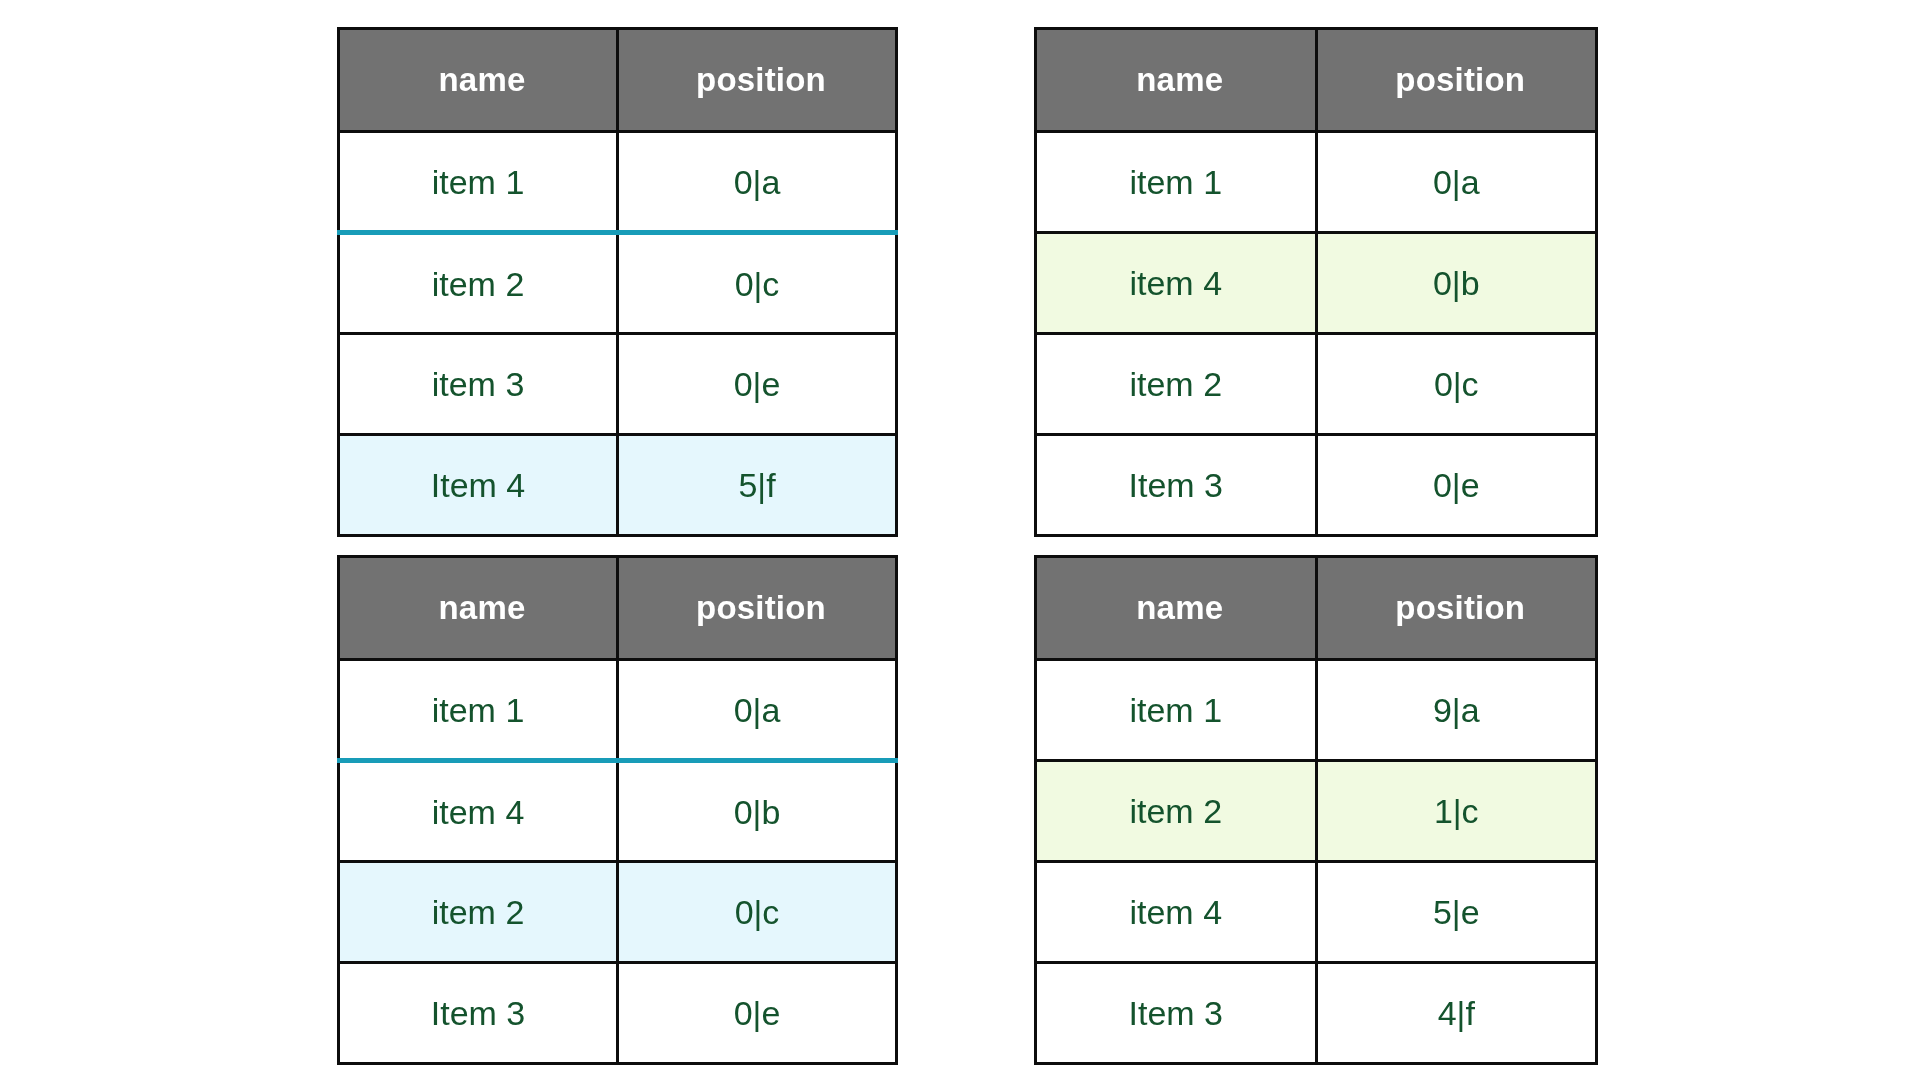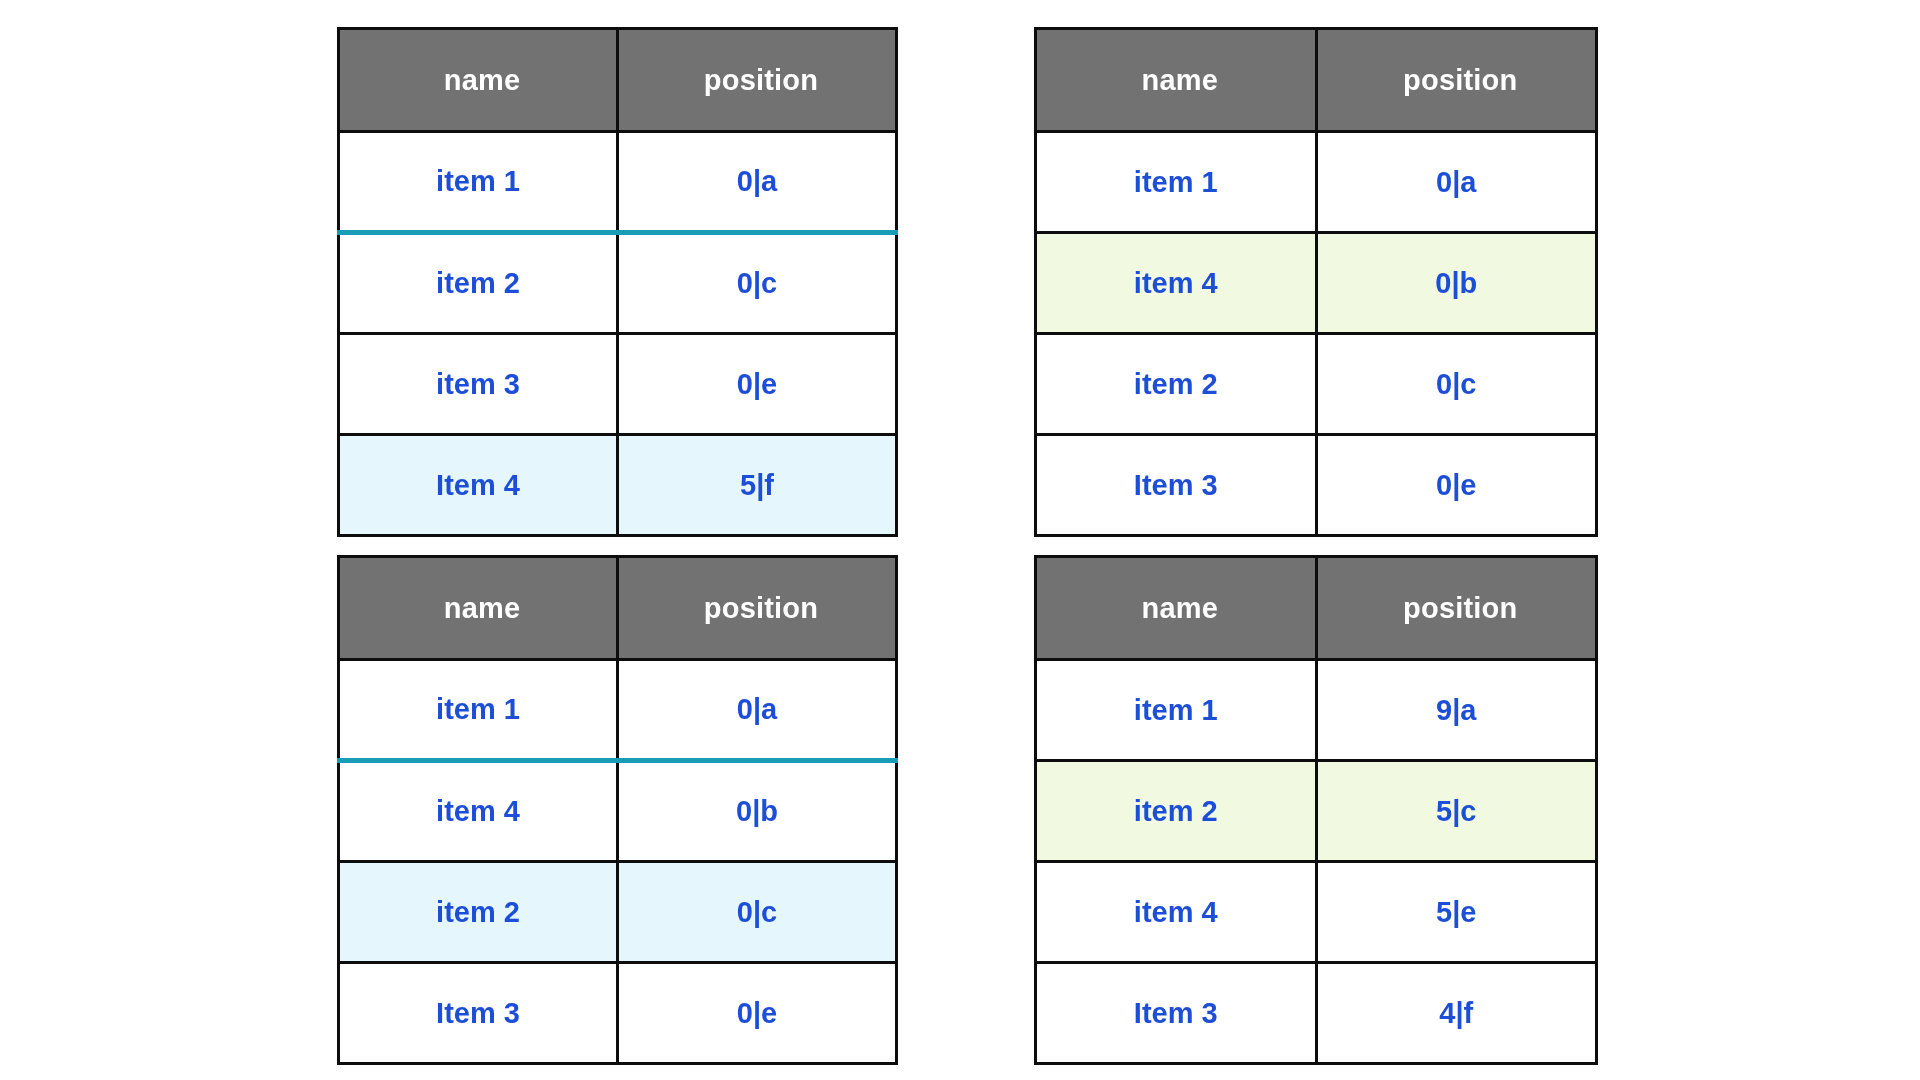--- a/index.html
+++ b/index.html
@@ -41,32 +41,32 @@
     border: 3px solid #0d0d0d;
     padding: 0;
     text-align: center;
     vertical-align: middle;
     box-sizing: border-box;
   }
 
   table.grid th {
     background: #727272;
     color: #ffffff;
-    font-size: 29px;
+    font-size: 33px;
     font-weight: bold;
     letter-spacing: 0.2px;
     height: 103px;
     padding-left: 8px;
   }
 
   table.grid td {
     background: #ffffff;
-    color: #1d4ed8;
-    font-size: 29px;
-    font-weight: bold;
+    color: #14532d;
+    font-size: 34px;
+    font-weight: normal;
     height: 101px;
   }
 
   
   tr.hl-blue > td { background: #e5f7fd; }
   tr.hl-green > td { background: #f1fae1; }
 
   
   tr.drop-top > td {
     border-top-color: #189cb8;
@@ -229,21 +229,21 @@
             </td>
             <td>
               <span class="cell-text">9|a</span>
             </td>
           </tr>
           <tr class="hl-green">
             <td>
               <span class="cell-text">item 2</span>
             </td>
             <td>
-              <span class="cell-text">5|c</span>
+              <span class="cell-text">1|c</span>
             </td>
           </tr>
           <tr>
             <td>
               <span class="cell-text">item 4</span>
             </td>
             <td>
               <span class="cell-text">5|e</span>
             </td>
           </tr>

